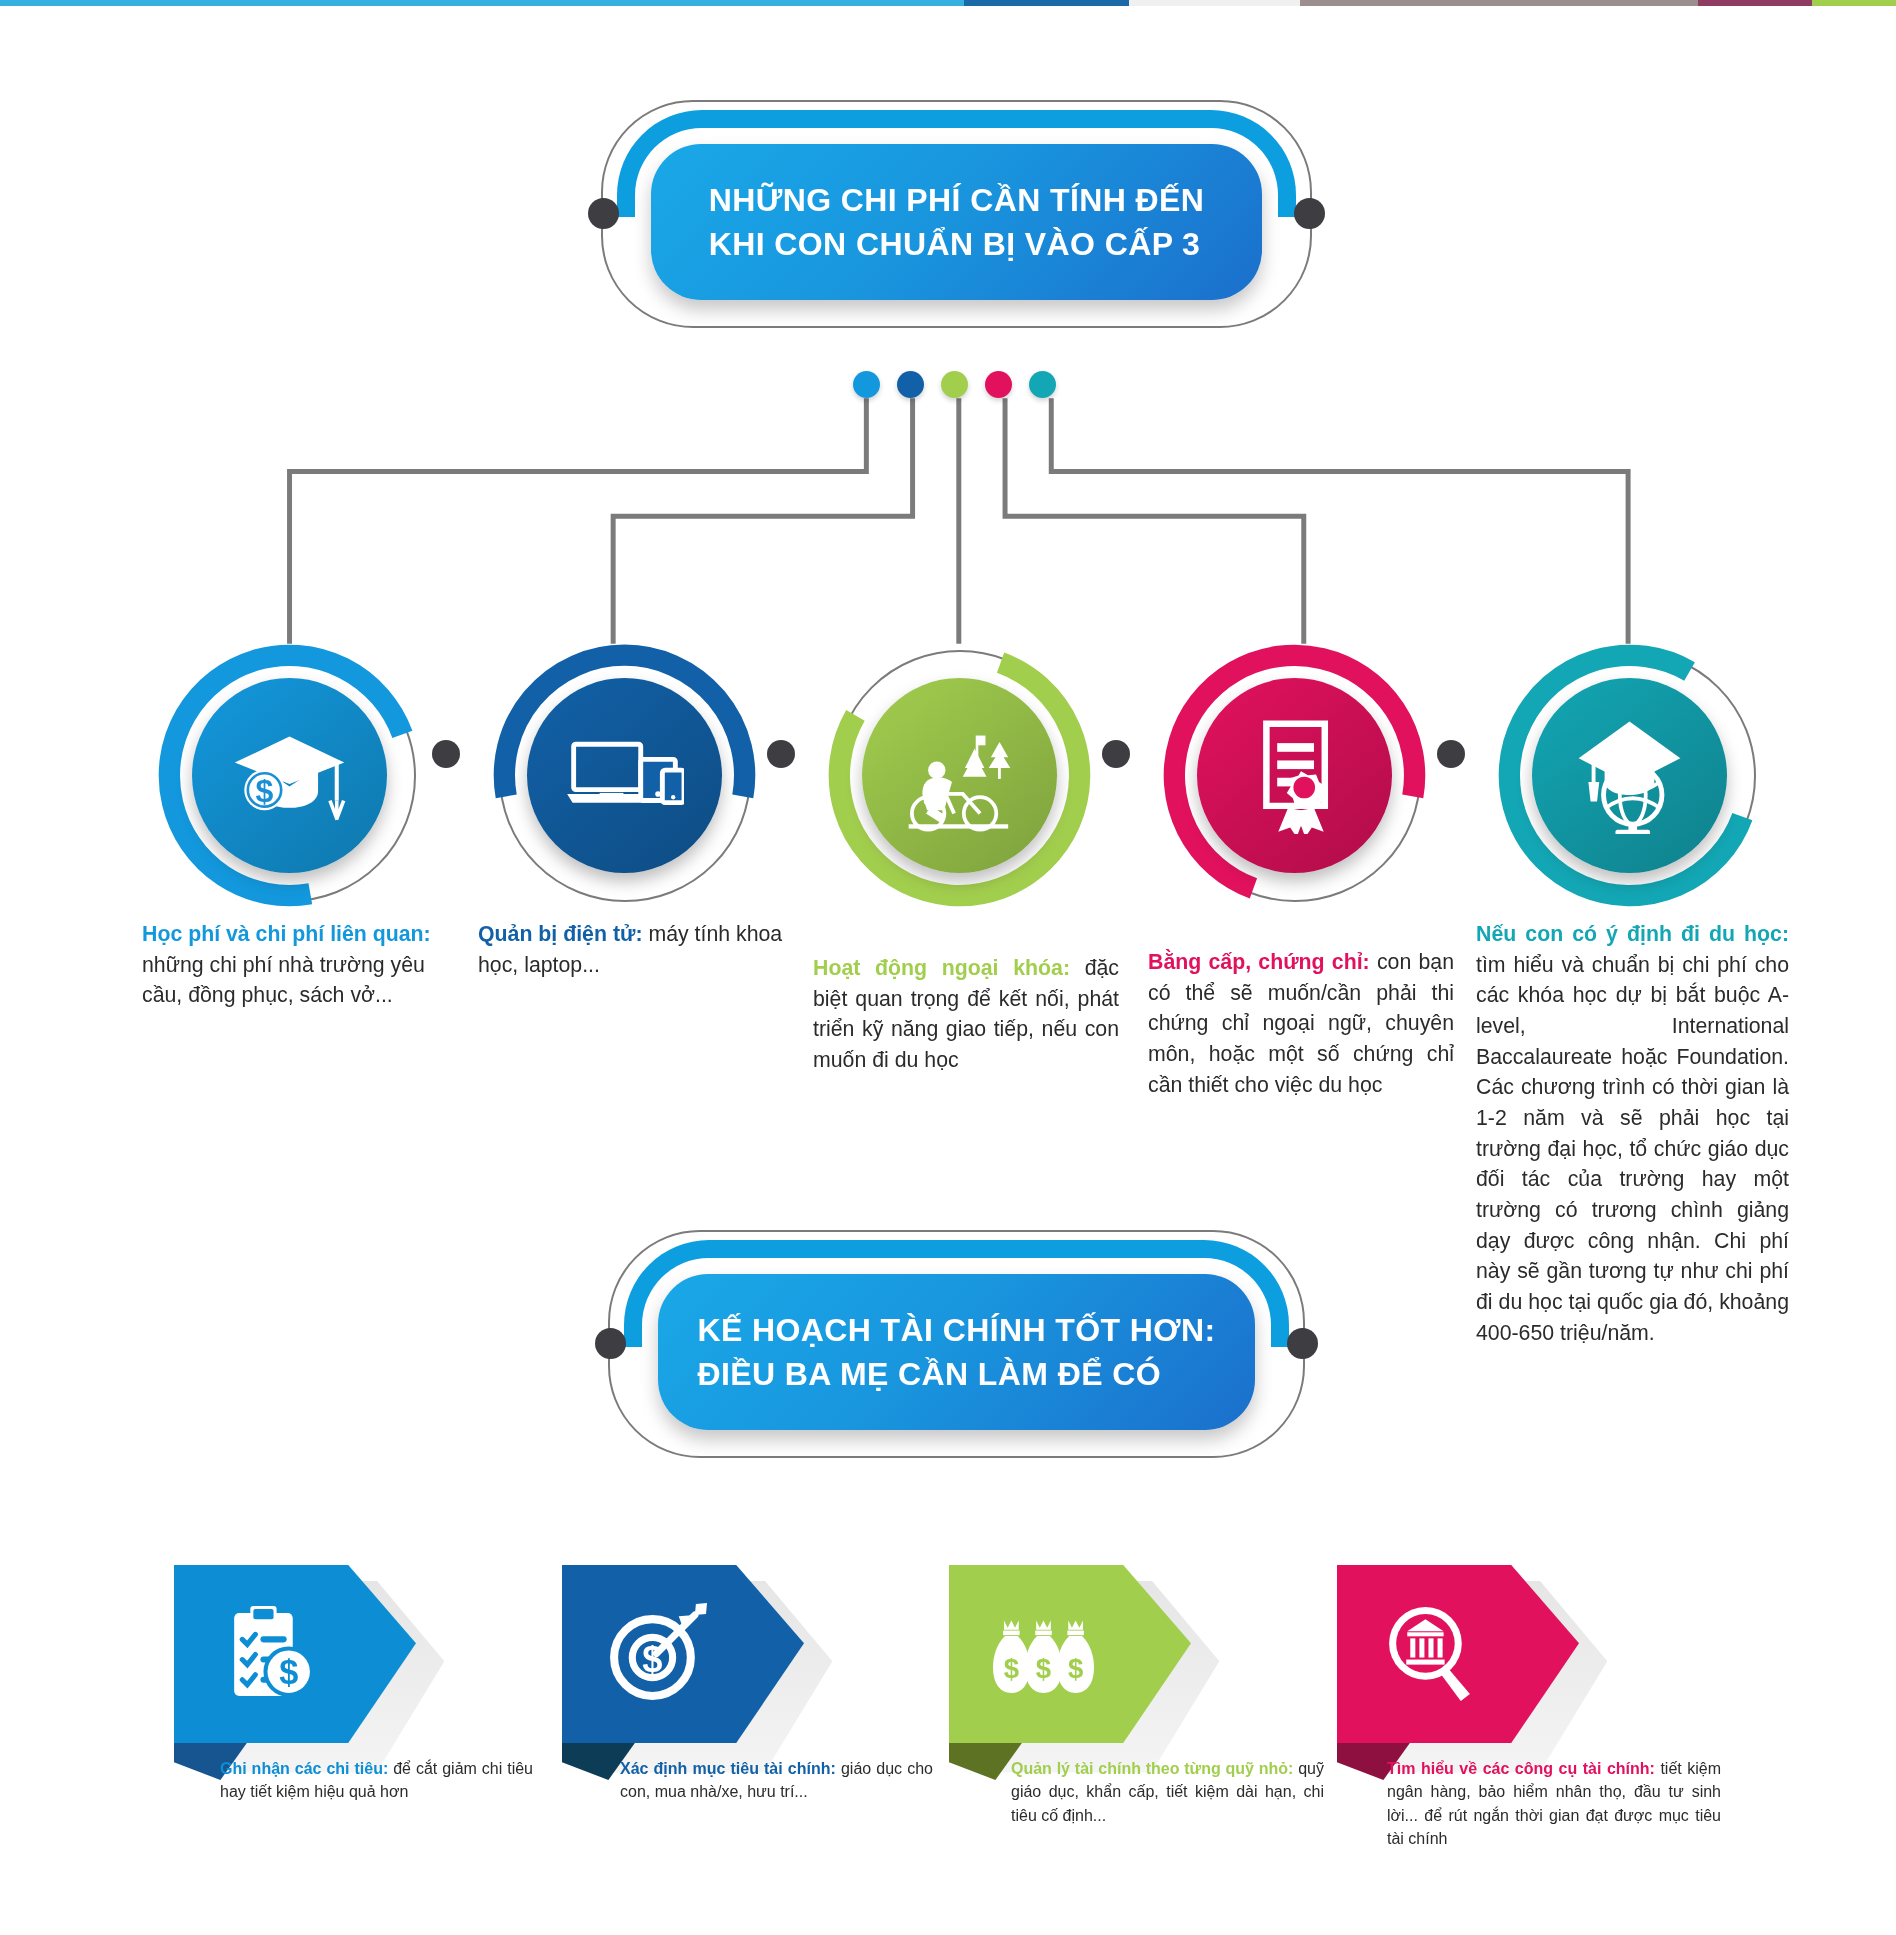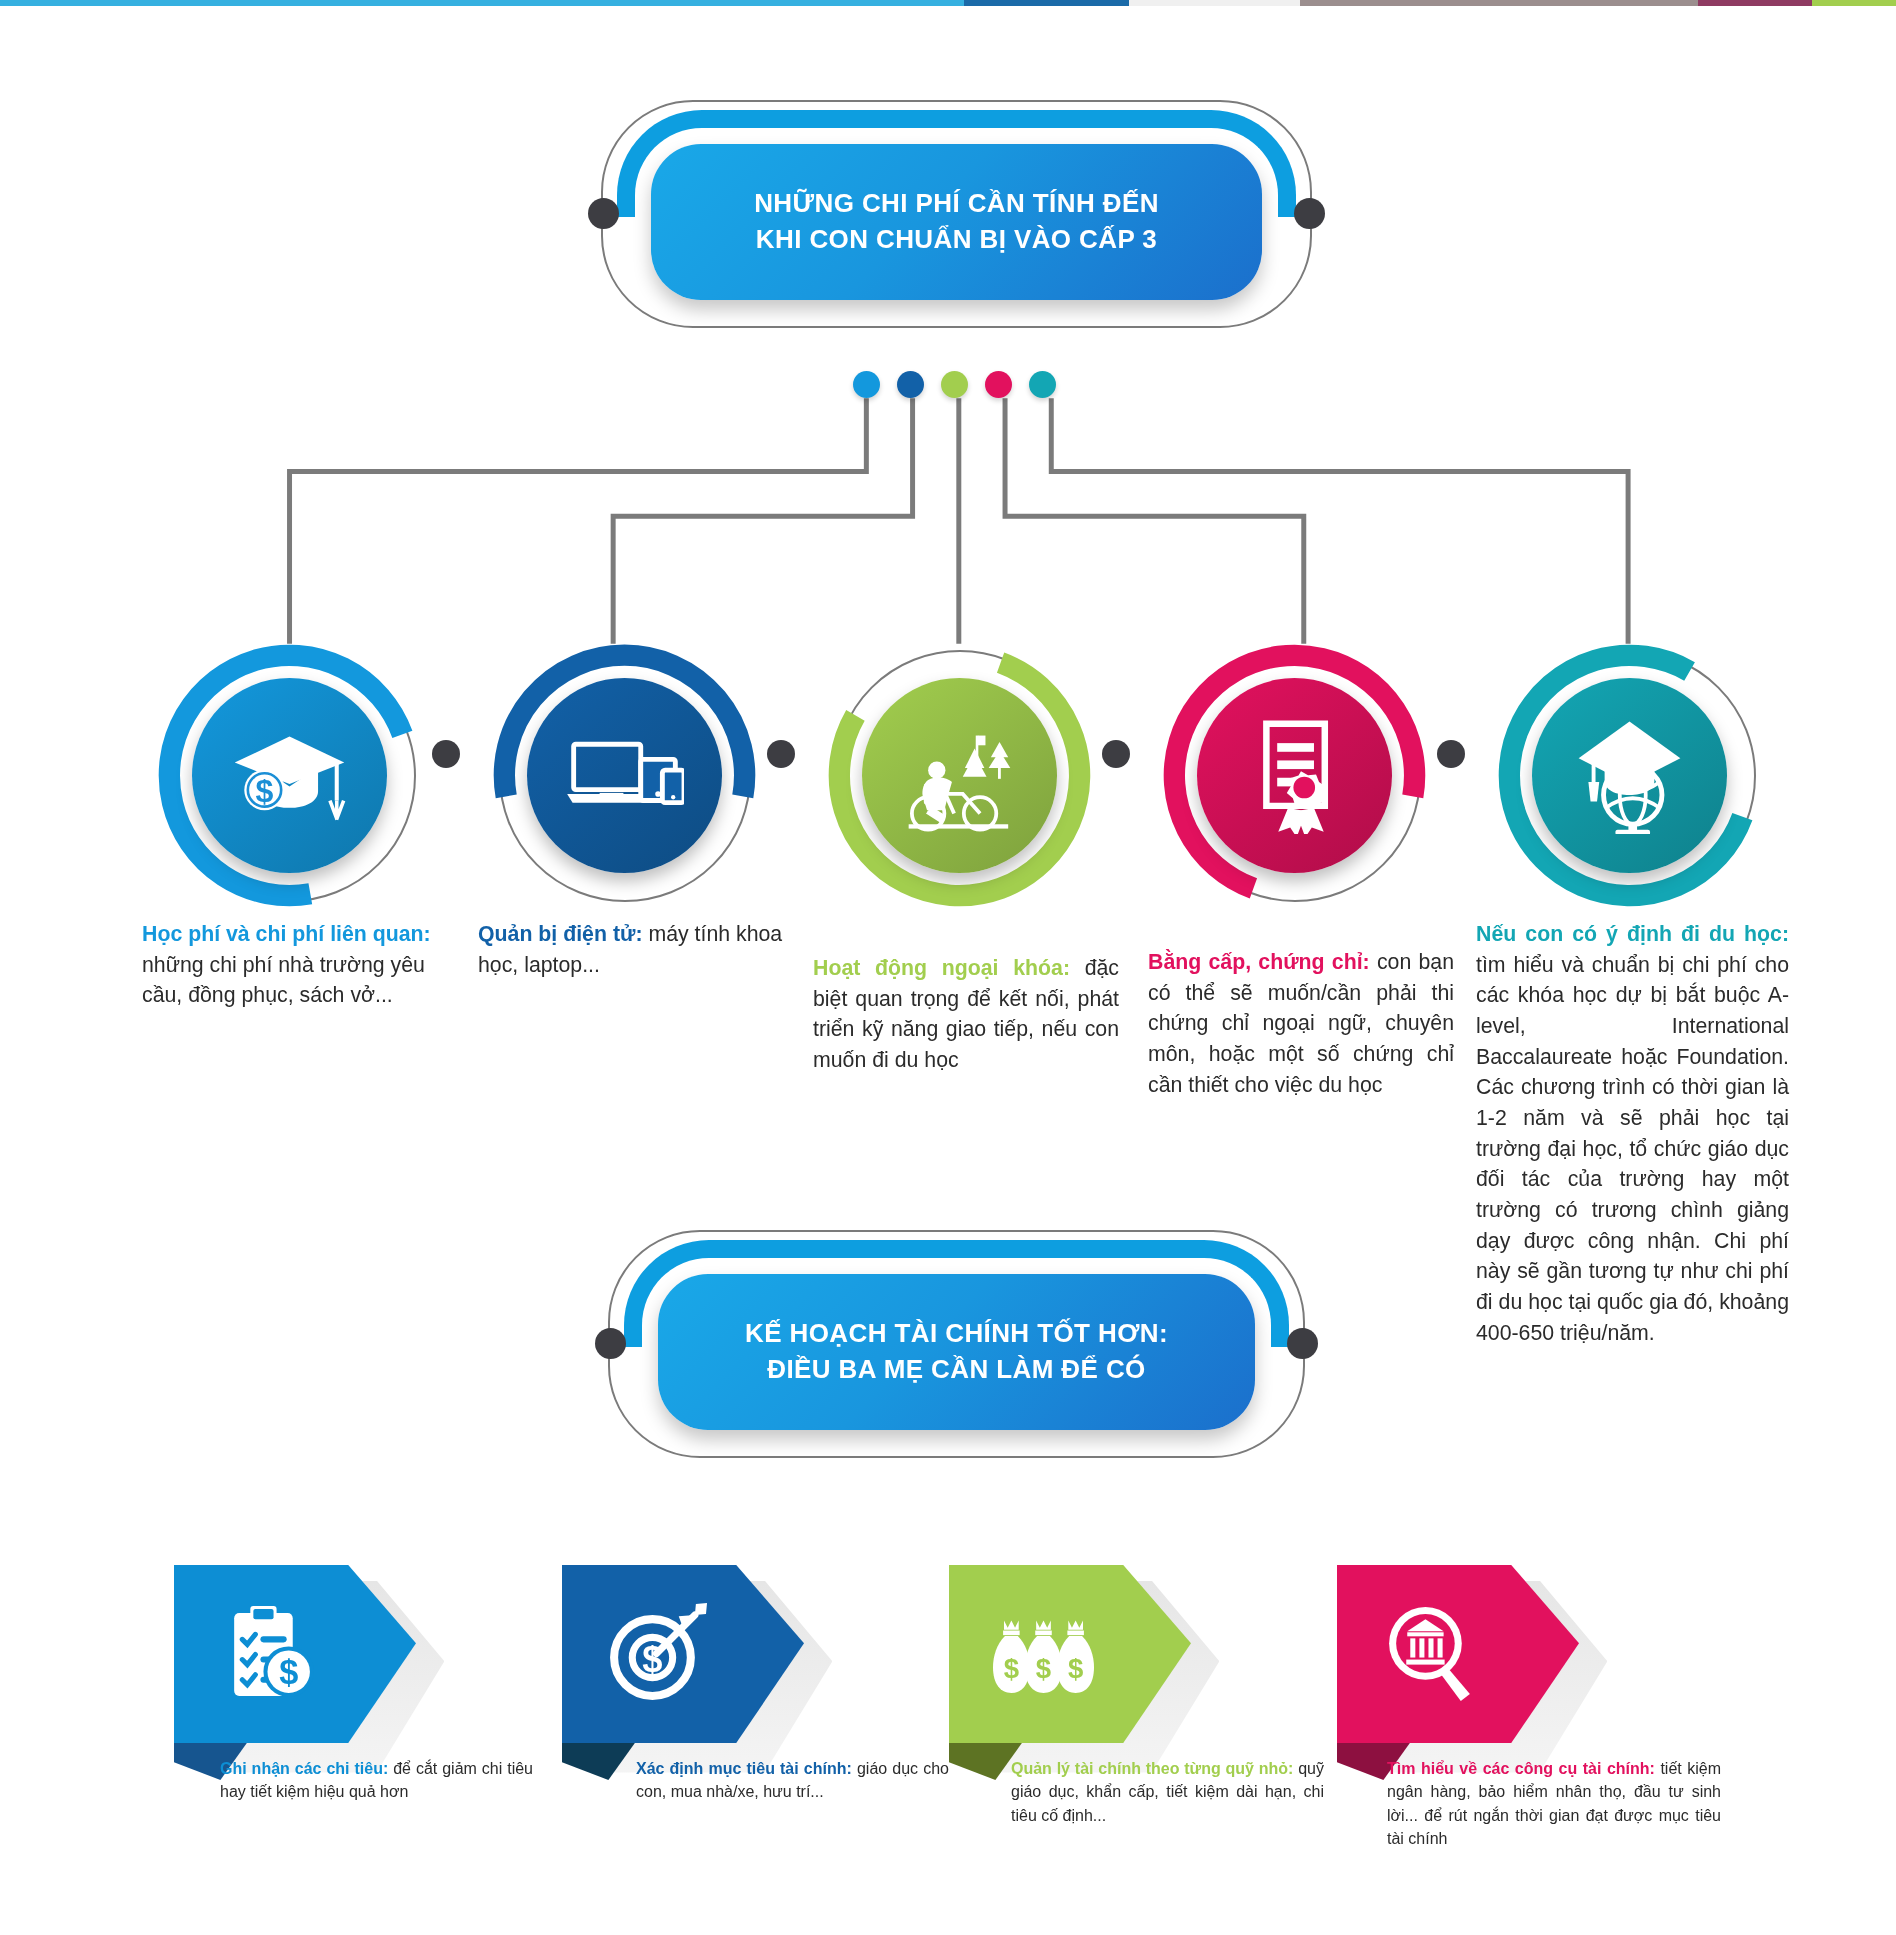--- a/index.html
+++ b/index.html
@@ -28,22 +28,22 @@
     background:transparent;
   }
   .banner .pill {
     position:absolute; left:50px; top:44px; right:50px; bottom:28.4px;
     border-radius:50px;
     background:linear-gradient(135deg,#19a8e8 0%,#1996de 45%,#1b6fcc 100%);
     box-shadow:0 10px 18.5px rgba(0,0,0,.22);
     display:flex; align-items:center; justify-content:center;
   }
   .banner .pill-text {
-    color:#fff; text-align:center; font-weight:bold;
-    font-size:26px; line-height:1.38; letter-spacing:0.4px;
+    color:#fff; text-align:left; font-weight:bold;
+    font-size:32px; line-height:1.38; letter-spacing:0.4px;
   }
   .banner .knob {
     position:absolute; width:31px; height:31px; border-radius:50%;
     background:#3d3d42; top:50%; margin-top:-15.6px;
   }
   .banner .knob.left  { left:-12.8px; }
   .banner .knob.right { right:-12.8px; }
 
   
   #connectors { position:absolute; left:0; top:0; width:1897px; height:1936px; pointer-events:none; }
@@ -340,19 +340,19 @@
    <rect x="47" y="35" width="5" height="19" fill="#fff"></rect>
    <rect x="56" y="35" width="5" height="19" fill="#fff"></rect>
    <rect x="25" y="56" width="38" height="5" fill="#fff"></rect>
    <path d="M66 64 l22 26 -9 7 -20-27 z" fill="#fff"></path>
  </svg></span>
         </div>
       </div>
     </div>
 <div id="acaptions">
       <div class="acaption" style="left: 220px; top: 1757px; width: 313px;"><b style="color: rgb(13, 142, 212);">Ghi nhận các chi tiêu:</b><span> để cắt giảm chi tiêu hay tiết kiệm hiệu quả hơn</span></div>
-      <div class="acaption" style="left: 636px; top: 1757px; width: 313px;"><b style="color: rgb(18, 97, 168);">Xác định mục tiêu tài chính:</b><span> giáo dục cho con, mua nhà/xe, hưu trí...</span></div>
+      <div class="acaption" style="left: 620px; top: 1757px; width: 313px;"><b style="color: rgb(18, 97, 168);">Xác định mục tiêu tài chính:</b><span> giáo dục cho con, mua nhà/xe, hưu trí...</span></div>
       <div class="acaption" style="left: 999px; top: 1757px; width: 313px; margin-left: 12px;"><b style="color: rgb(162, 206, 78);">Quản lý tài chính theo từng quỹ nhỏ:</b><span> quỹ giáo dục, khẩn cấp, tiết kiệm dài hạn, chi tiêu cố định...</span></div>
       <div class="acaption" style="left: 1387px; top: 1757px; width: 334px;"><b style="color: rgb(226, 17, 94); margin-top: 44px;">Tìm hiểu về các công cụ tài chính:</b><span> tiết kiệm ngân hàng, bảo hiểm nhân thọ, đầu tư sinh lời... để rút ngắn thời gian đạt được mục tiêu tài chính</span></div>
     </div>
 
 </div>
 
 
 </body></html>

